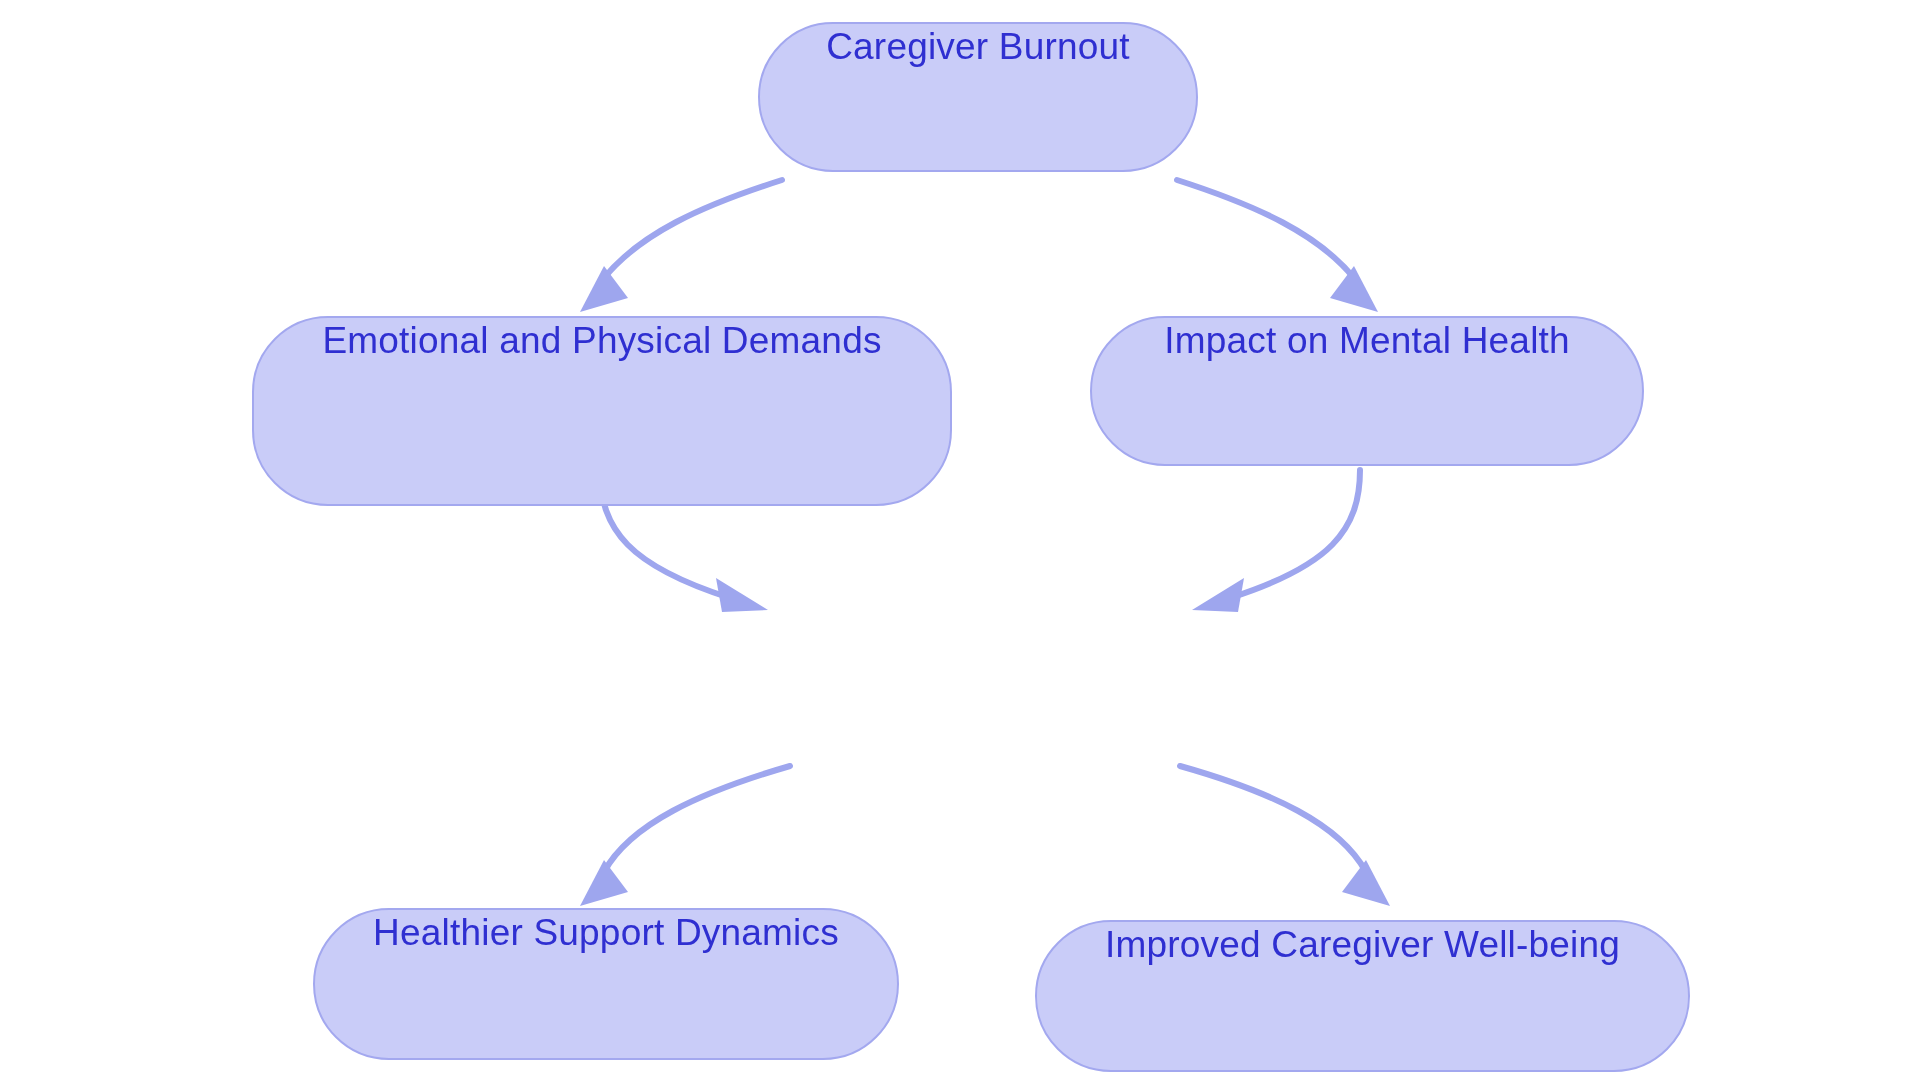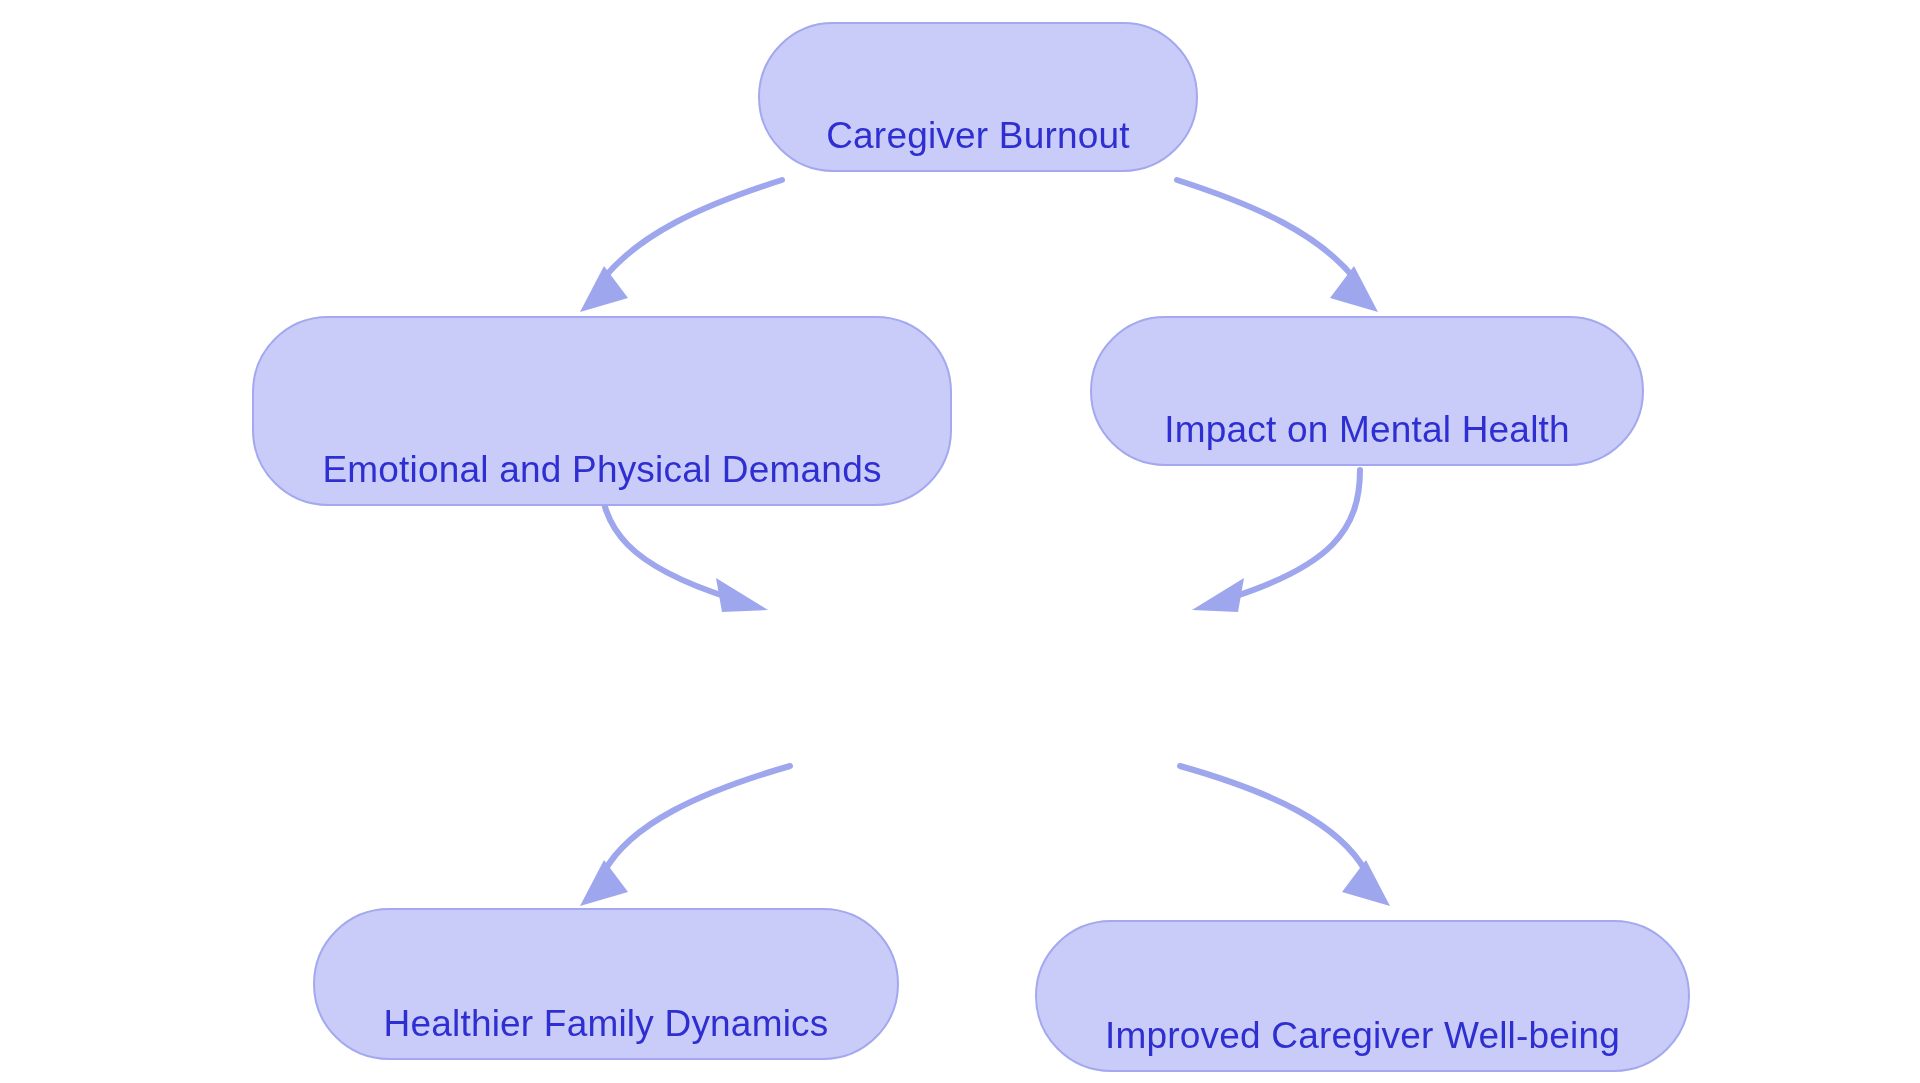--- a/index.html
+++ b/index.html
@@ -28,24 +28,24 @@
     height: 1083px;
     pointer-events: none;
   }
   .node {
     position: absolute;
     box-sizing: border-box;
     background: #c9ccf8;
     border: 2px solid #a3a8ef;
     border-radius: 76px;
     display: flex;
-    align-items: flex-end;
+    align-items: flex-start;
     justify-content: center;
     text-align: center;
-    padding: 12px 30px;
+    padding: 2px 30px;
   }
   .node-label {
     color: #2f2fd1;
     font-size: 37px;
     font-weight: 400;
     line-height: 1.15;
     letter-spacing: 0.2px;
     white-space: nowrap;
   }
   
@@ -102,20 +102,20 @@
   <div class="node" id="node-emotional-demands">
     <span class="node-label">Emotional and Physical Demands</span>
   </div>
 
   <div class="node" id="node-mental-health">
     <span class="node-label">Impact on Mental Health</span>
   </div>
 
 
   <div class="node" id="node-family-dynamics">
-    <span class="node-label">Healthier Family Dynamics</span>
+    <span class="node-label">Healthier Support Dynamics</span>
   </div>
 
   <div class="node" id="node-caregiver-wellbeing">
     <span class="node-label">Improved Caregiver Well-being</span>
   </div>
 
 </div>
 
 </body></html>

